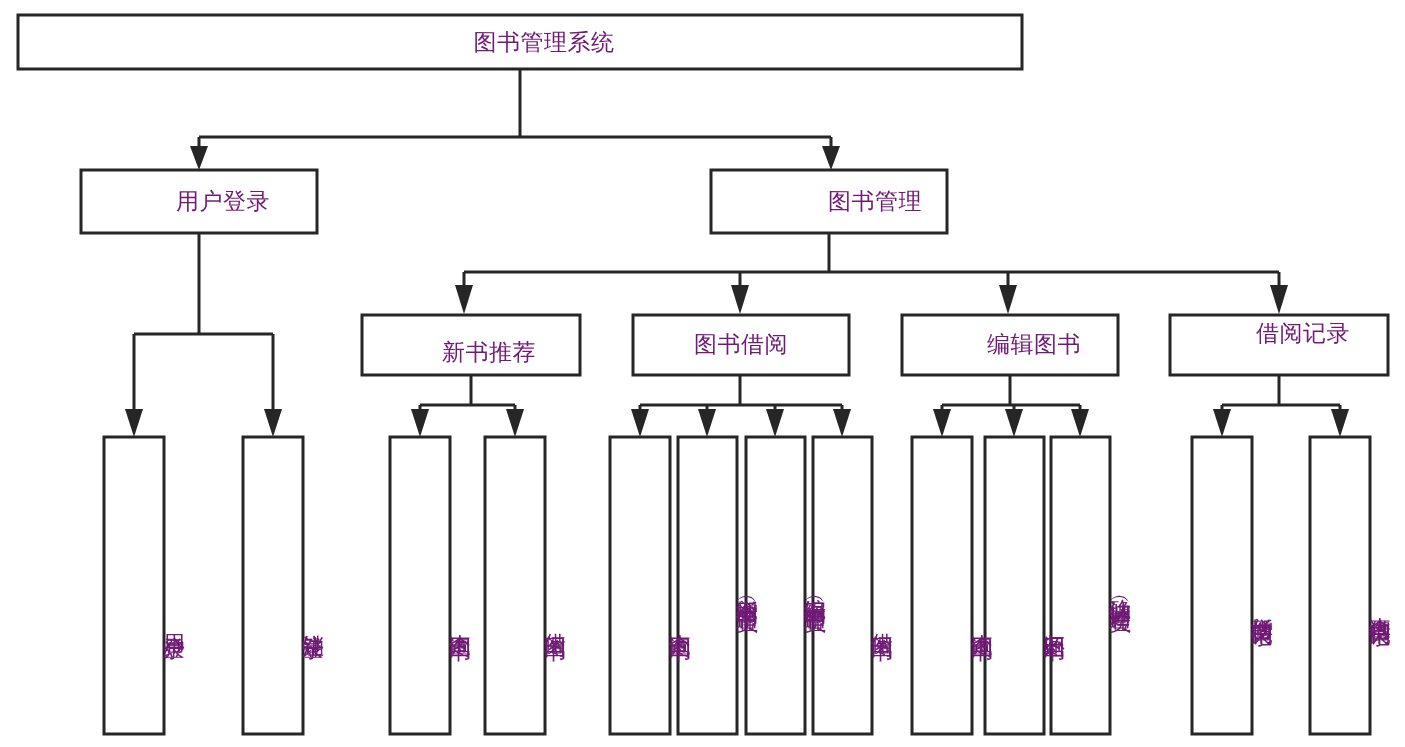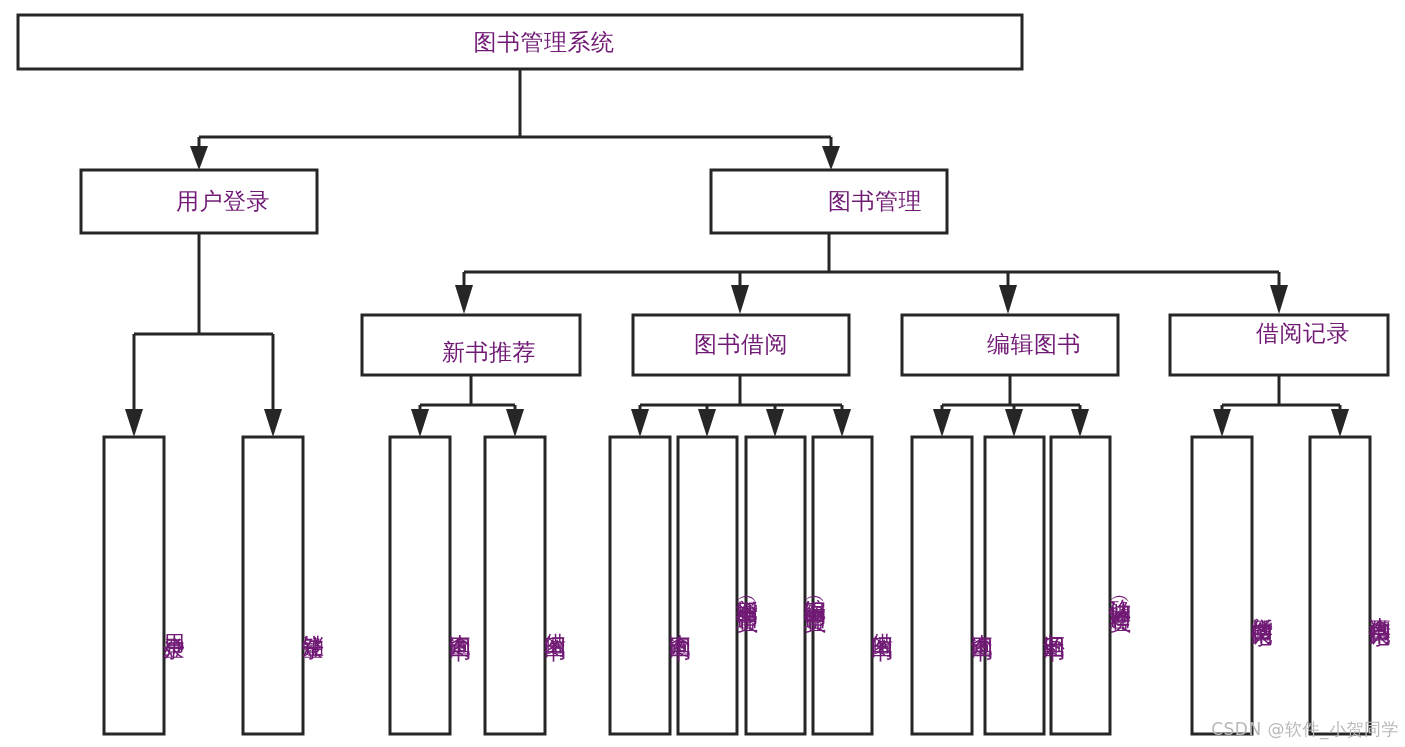--- a/index.html
+++ b/index.html
@@ -220,15 +220,14 @@
   <div class="node-label label-v label-v-top" style="left:746px; top:441px; width:59px; height:293px;">编辑图书（管理员）</div>
   <div class="node-label label-v" style="left:813px; top:500px; width:59px; height:234px;">借阅图书</div>
 
   <div class="node-label label-v" style="left:912px; top:500px; width:60px; height:234px;">查询图书</div>
   <div class="node-label label-v" style="left:985px; top:500px; width:59px; height:234px;">归还图书</div>
   <div class="node-label label-v label-v-top" style="left:1051px; top:441px; width:59px; height:293px;">确认归还（管理员）</div>
 
   <div class="node-label label-v" style="left:1192px; top:470px; width:60px; height:264px;">新增借阅记录</div>
   <div class="node-label label-v" style="left:1310px; top:470px; width:60px; height:264px;">查询借阅记录</div>
 
-  <div class="watermark">CSDN @软件_小贺同学</div>
 
 </div>
 
 </body></html>

